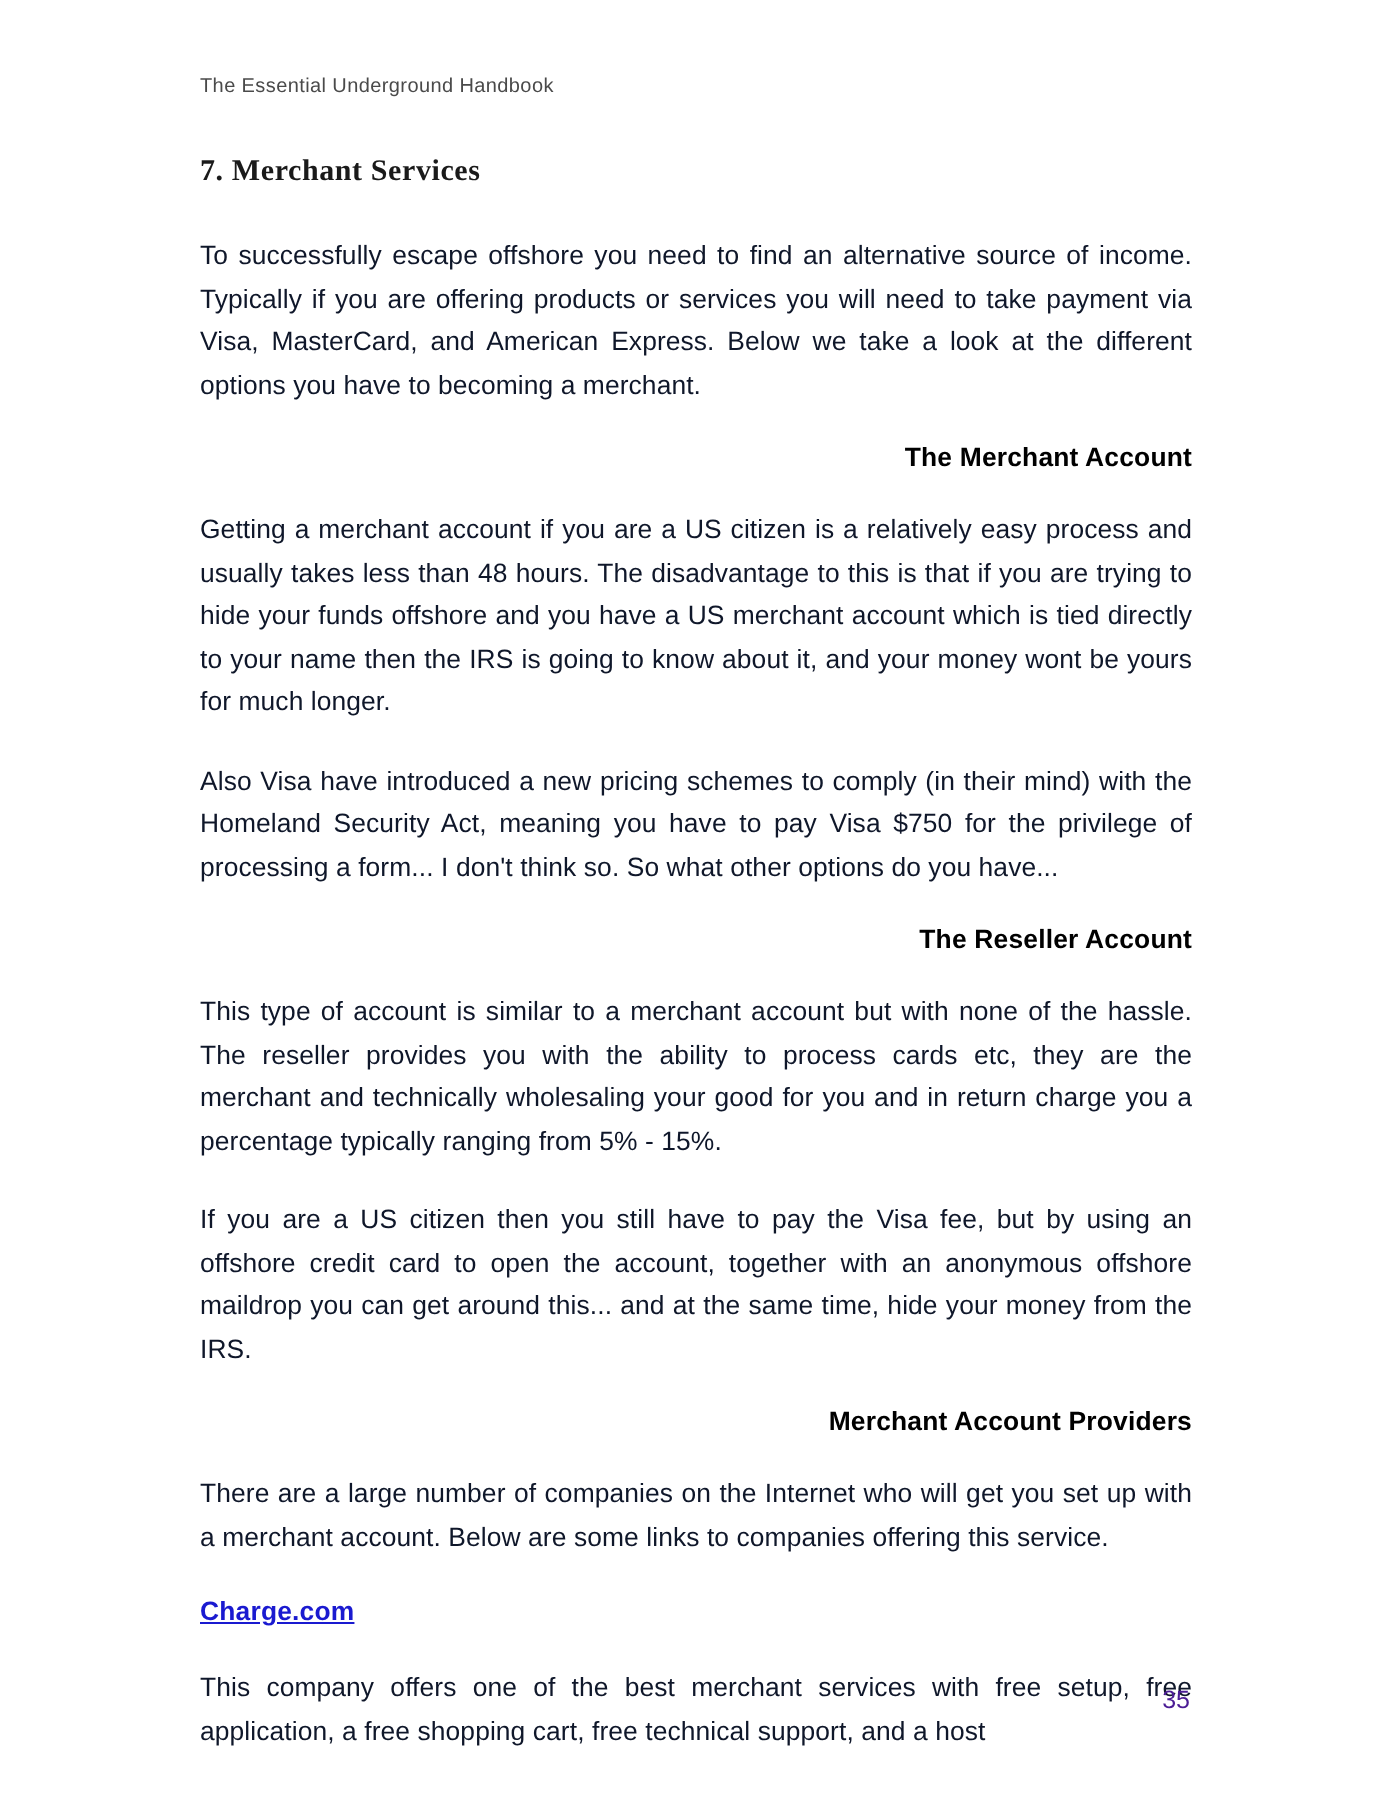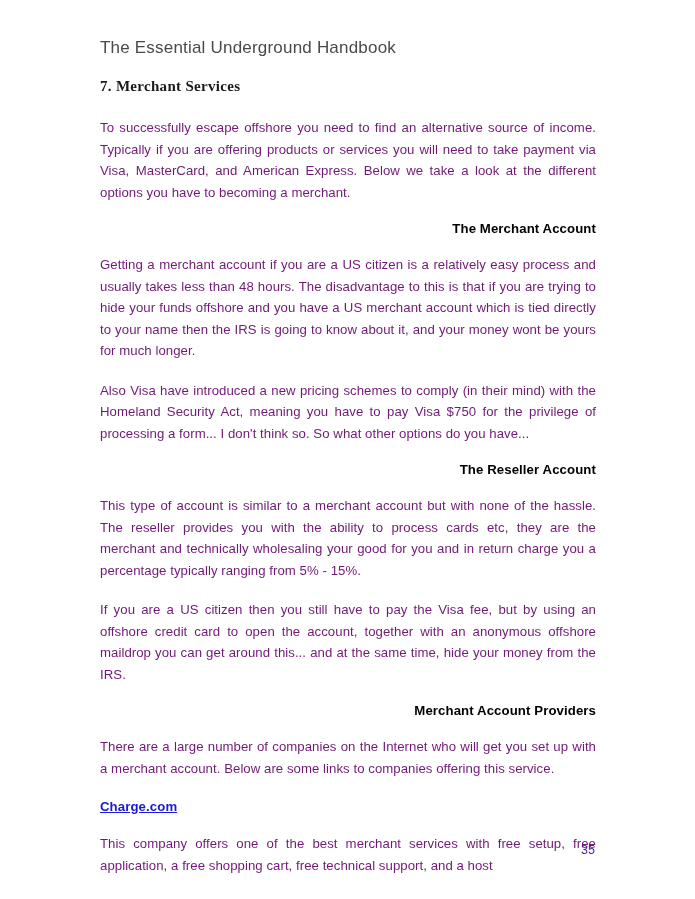--- a/index.html
+++ b/index.html
@@ -17,21 +17,21 @@
   .page {
     position: relative;
     width: 695px;
     height: 899px;
     box-sizing: border-box;
   }
   .running-head {
     position: absolute;
     left: 100px;
     top: 38px;
-    font-size: 17px;
+    font-size: 10px;
     letter-spacing: 0.2px;
     color: #4a4a4a;
     font-family: "Liberation Sans", sans-serif;
   }
   .content {
     position: absolute;
     left: 100px;
     top: 78px;
     width: 496px;
   }
@@ -41,21 +41,21 @@
     font-weight: bold;
     letter-spacing: 0.3px;
     margin: 0 0 22px 0;
     color: #1a1a1a;
   }
   p.body-text {
     font-size: 13.2px;
     line-height: 21.5px;
     text-align: justify;
     margin: 0 0 18px 0;
-    color: #701a75;
+    color: #0f172a;
     letter-spacing: 0.05px;
   }
   h2.sub-head {
     font-size: 13.2px;
     font-weight: bold;
     margin: 0 0 18px 0;
     color: #000000;
     letter-spacing: 0.1px;
     text-align: right;
   }

